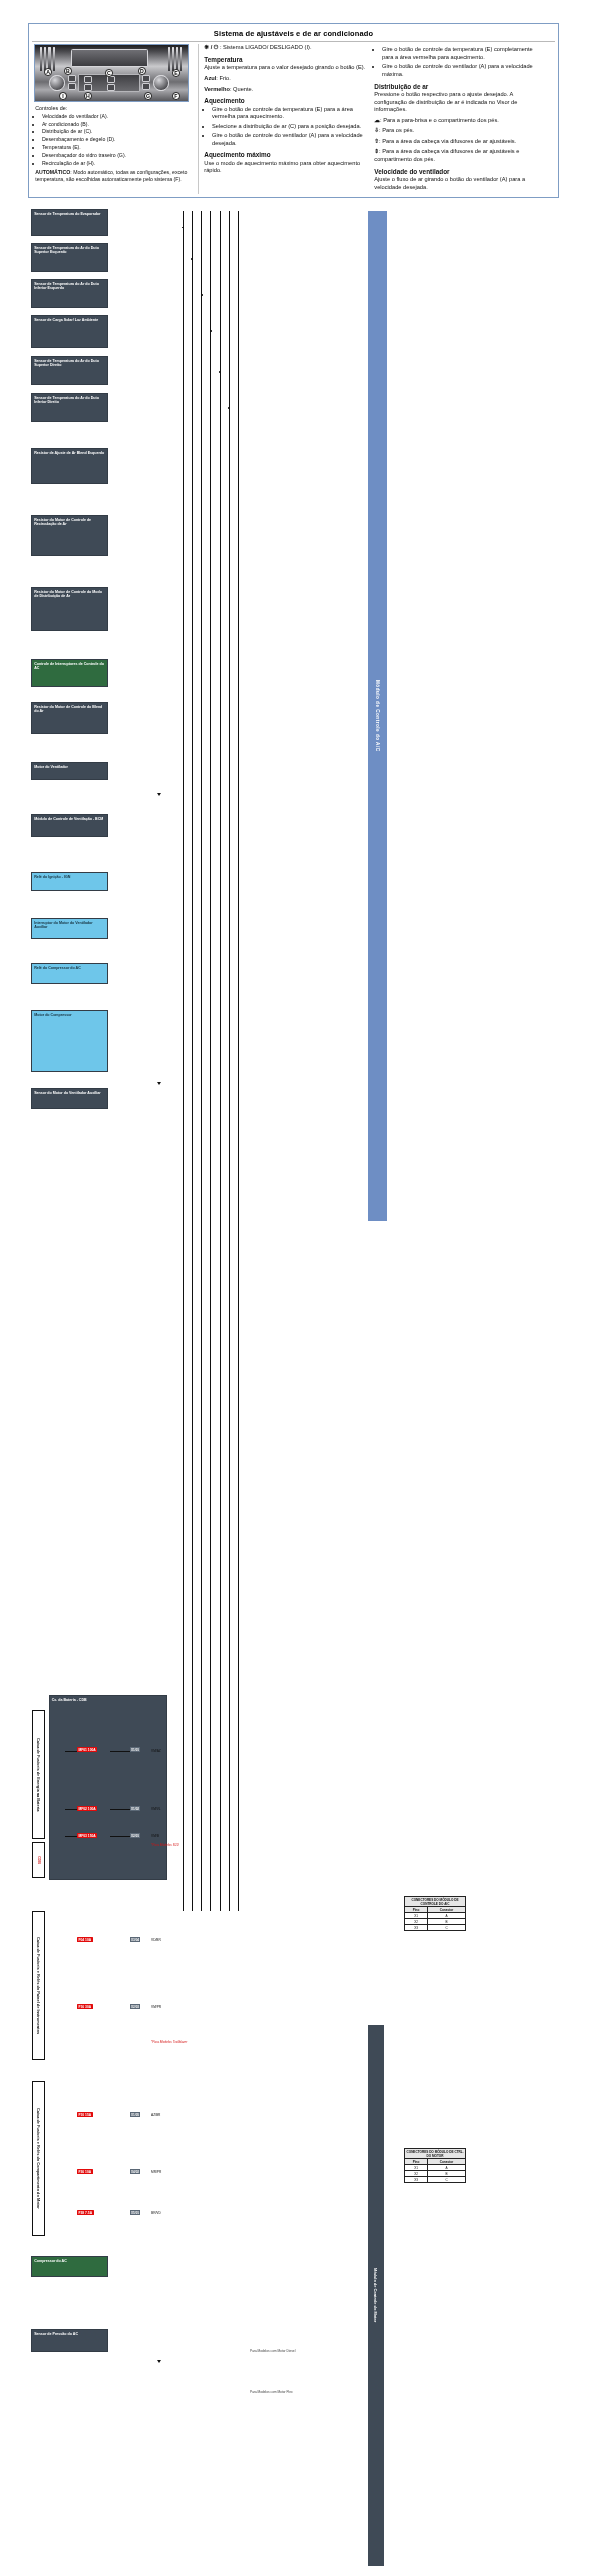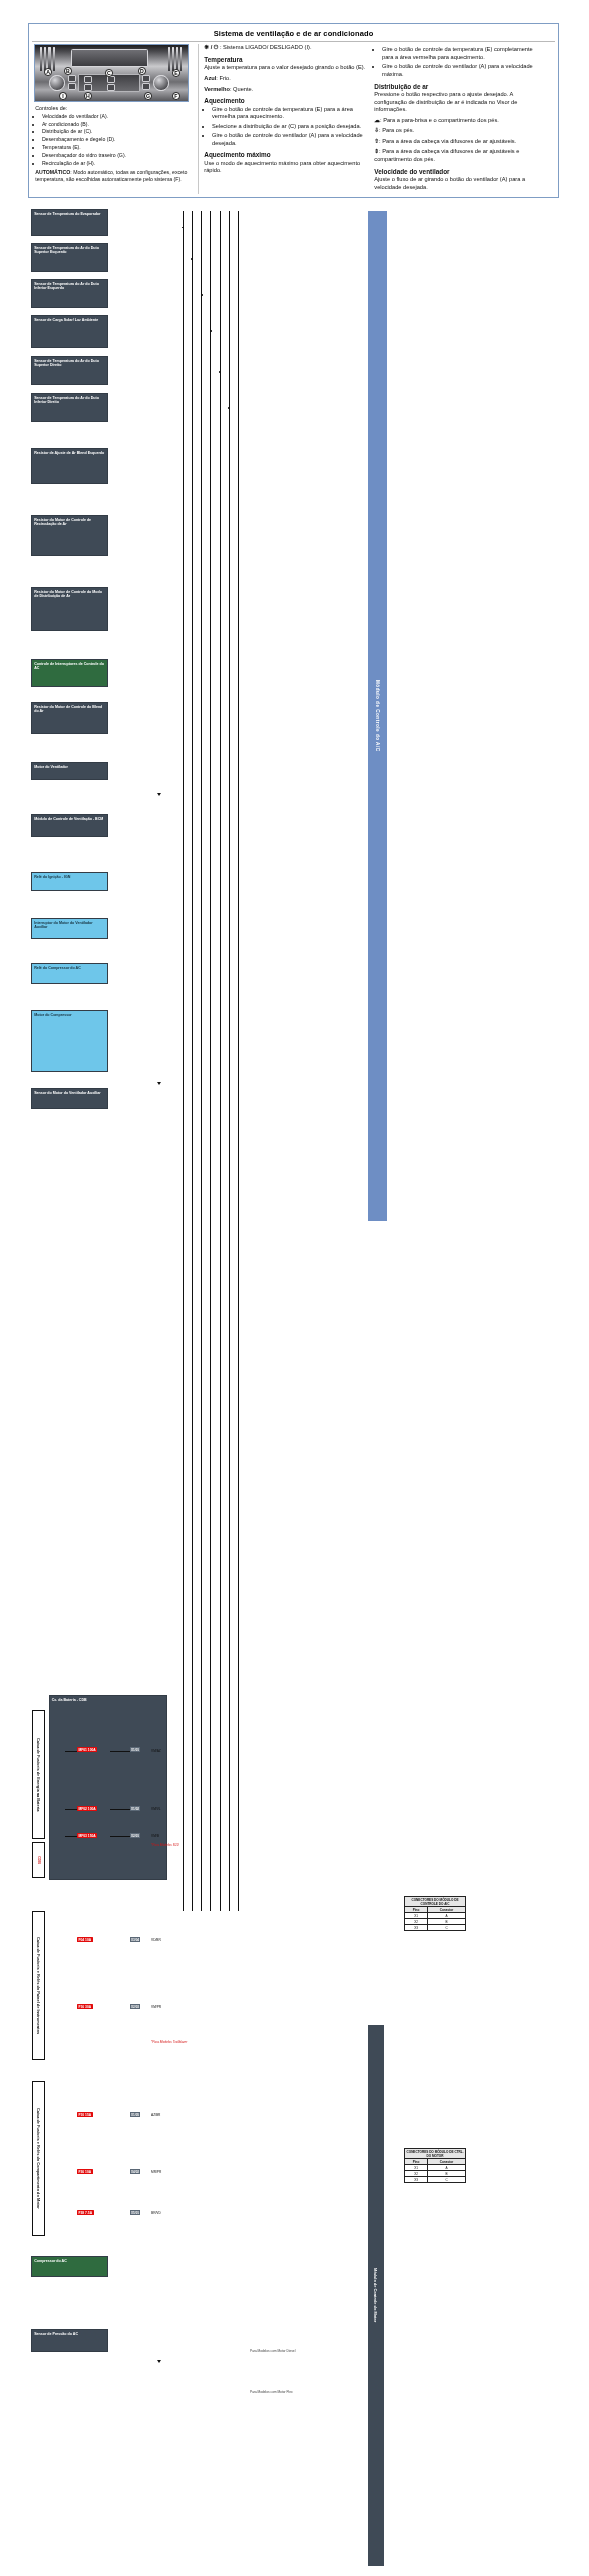--- a/index.html
+++ b/index.html
@@ -130,21 +130,21 @@
   }
   .minitable th,.minitable td{ border:0.5px solid #222; padding:0.5px 1.5px; text-align:center;}
   .minitable th{ background:#e6e6e6; font-weight:bold; }
 </style>
 </head>
 <body>
 
 <div class="page">
 
   <div class="info-panel">
-    <div class="info-title">Sistema de ventilação e de ar condicionado</div>
+    <div class="info-title">Sistema de ajustáveis e de ar condicionado</div>
     <div class="info-title-rule"></div>
 
     <div class="info-cols">
 
       <div class="col-a">
         <div class="dash-photo">
           <div class="screen"></div>
           <div class="vent" style="left:5.2px"></div>
             <div class="vent" style="left:9.3px"></div>
           <div class="vent" style="left:13.4px"></div>

